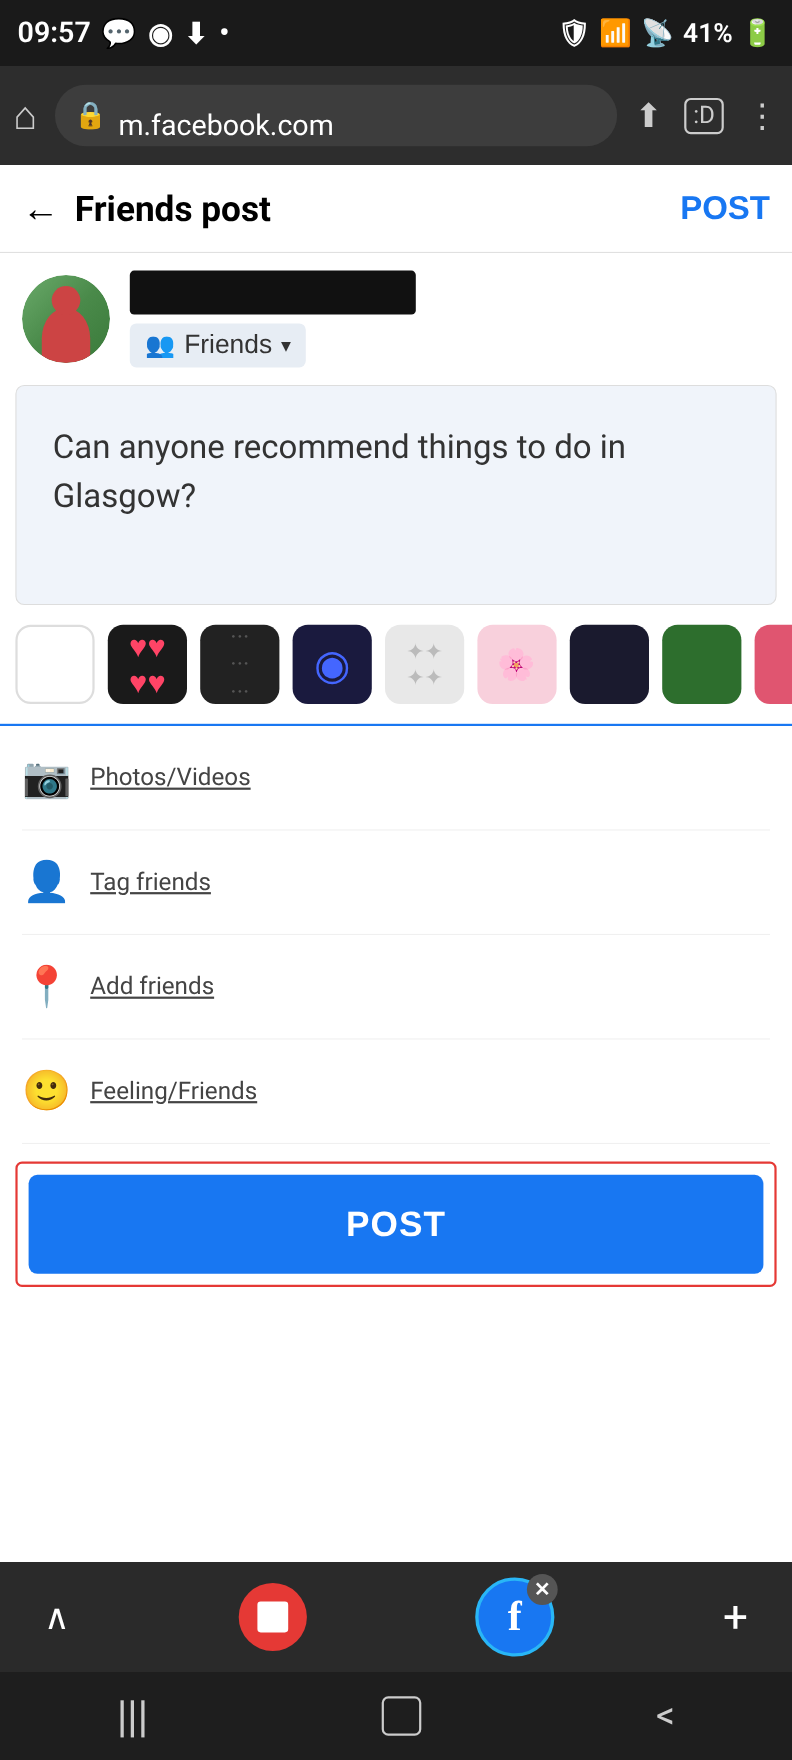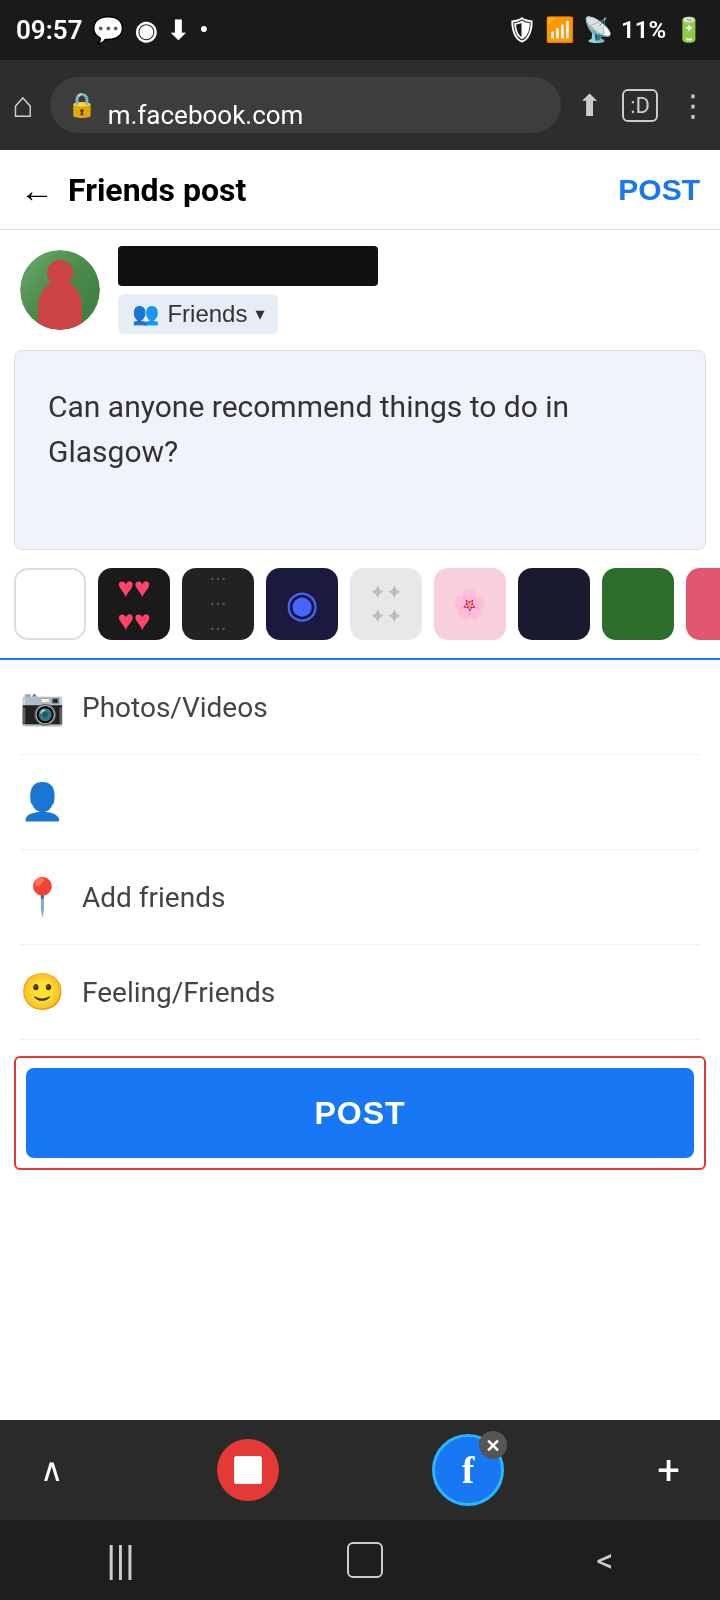--- a/index.html
+++ b/index.html
@@ -197,21 +197,21 @@
     }
     .action-item {
       display: flex;
       align-items: center;
       gap: 22px;
       padding: 26px 0;
       border-bottom: 1px solid #f0f0f0;
       cursor: pointer;
     }
     .action-icon { font-size: 36px; width: 40px; text-align: center; }
-    .action-label { font-size: 28px; color: #444; }
+    .action-label { font-size: 22px; color: #444; text-decoration: underline; }
 
     .photos-icon { color: #45bd62; }
     .tag-icon { color: #1877f2; }
     .location-icon { color: #f02849; }
     .feeling-icon { color: #f7b928; }
 
     
     .post-section {
       margin: 16px 14px;
       border: 2px solid #e53935;
@@ -326,21 +326,21 @@
     <span>09:57</span>
     <span>💬</span>
     <span>◉</span>
     <span>⬇</span>
     <span>•</span>
   </div>
   <div class="status-right">
     <span>🛡</span>
     <span>📶</span>
     <span>📡</span>
-    <span>11%</span>
+    <span>41%</span>
     <span>🔋</span>
   </div>
 </div>
 
 <div class="browser-bar">
   <span class="browser-home-icon">⌂</span>
   <div class="browser-url-bar">
     <span class="lock-icon">🔒</span>
     <span class="url-text">m.facebook.com</span>
   </div>
@@ -406,20 +406,21 @@
 
   </div>
 
   <div class="action-list">
     <div class="action-item">
       <span class="action-icon photos-icon">📷</span>
       <span class="action-label">Photos/Videos</span>
     </div>
     <div class="action-item">
       <span class="action-icon tag-icon">👤</span>
+      <span class="action-label">Tag friends</span>
     </div>
     <div class="action-item">
       <span class="action-icon location-icon">📍</span>
       <span class="action-label">Add friends</span>
     </div>
     <div class="action-item">
       <span class="action-icon feeling-icon">🙂</span>
       <span class="action-label">Feeling/Friends</span>
     </div>
   </div>

